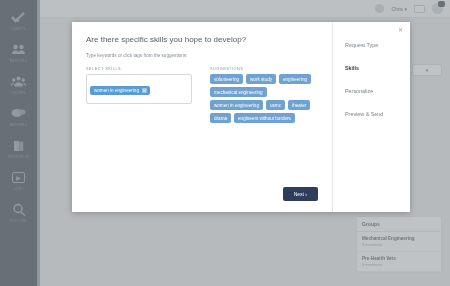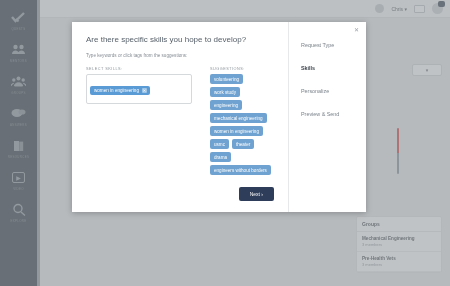--- a/index.html
+++ b/index.html
@@ -85,21 +85,21 @@
     position: absolute; right: 51px; top: 128px; width: 2px; height: 46px;
     background: linear-gradient(#d94f4f 55%, #8f9aa4 55%);
     border-radius: 1px;
   }
 
   
   .dimmer { position: absolute; inset: 0; background: rgba(140,145,150,.55); }
 
   
   .modal {
-    position: absolute; left: 72px; top: 22px; width: 294px; height: 190px;
+    position: absolute; left: 72px; top: 22px; width: 338px; height: 190px;
     background: #fff; box-shadow: 0 1px 6px rgba(0,0,0,.25);
     display: flex;
   }
   .modal-main { flex: 1; padding: 13px 14px 0 14px; position: relative; }
   .modal-side {
     width: 78px; border-left: 1px solid #e6e8ea; padding: 20px 0 0 12px;
     position: relative;
   }
   .modal-close {
     position: absolute; right: 6px; top: 5px; width: 6px; height: 6px;

